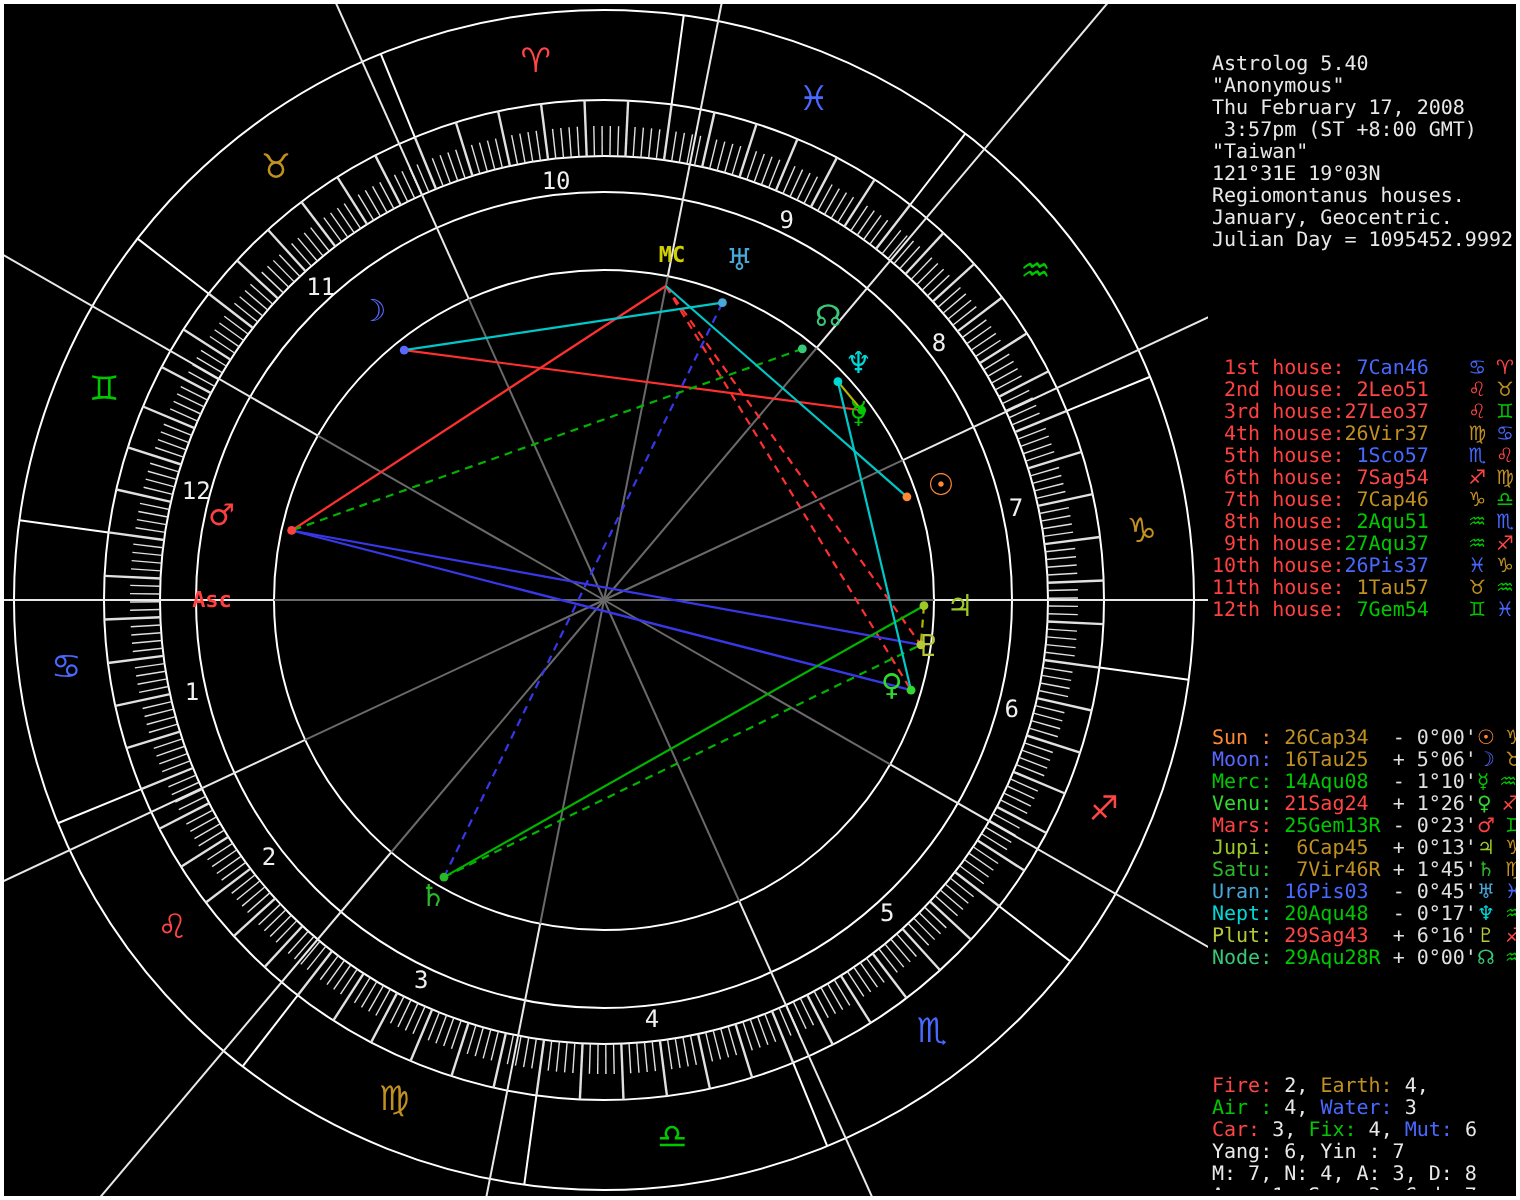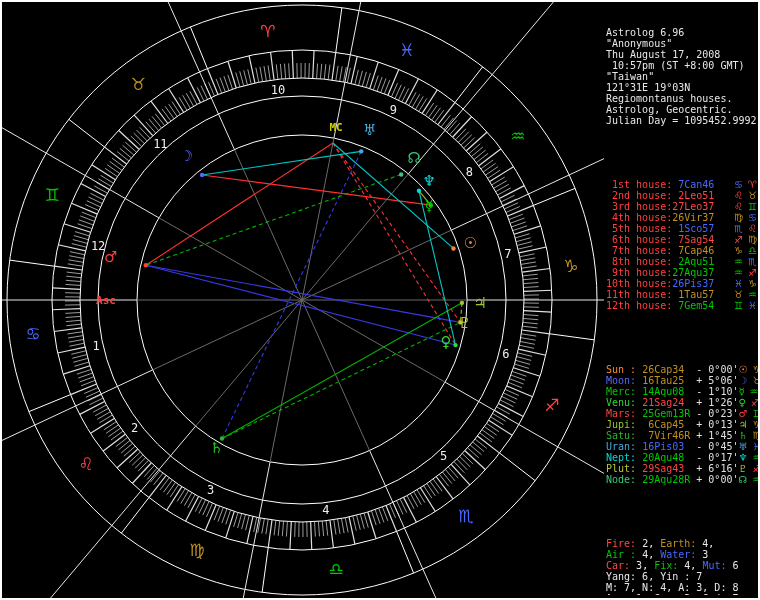--- a/index.html
+++ b/index.html
@@ -507,21 +507,21 @@
           <text x="462.3839834008001" y="320.96610404245087" fill="#b8c838" font-size="15" text-anchor="middle" dominant-baseline="central" font-family="&quot;DejaVu Sans&quot;, sans-serif">♇</text>
           <text x="412.18000475492045" y="155.95547693351205" fill="#38c878" font-size="15" text-anchor="middle" dominant-baseline="central" font-family="&quot;DejaVu Sans&quot;, sans-serif">☊</text>
         </g>
         <g>
           <text x="334.03456892103975" y="125.32212614709726" fill="#d0d000" font-size="11" text-anchor="middle" dominant-baseline="central" font-family="&quot;DejaVu Sans Mono&quot;, monospace" font-weight="bold">MC</text>
           <text x="104" y="298" fill="#ff4040" font-size="11" text-anchor="middle" dominant-baseline="central" font-family="&quot;DejaVu Sans Mono&quot;, monospace" font-weight="bold">Asc</text>
         </g>
       </svg>
   </div>
   <div id="sidebar">
-    <div><div class="line">Astrolog 6.96</div><div class="line">"Anonymous"</div><div class="line">Thu August 17, 2008</div><div class="line"> 10:57pm (ST +8:00 GMT)</div><div class="line">"Taiwan"</div><div class="line">121°31E 19°03N</div><div class="line">Regiomontanus houses.</div><div class="line">Astrolog, Geocentric.</div><div class="line">Julian Day = 1095452.9992</div></div>
+    <div><div class="line">Astrolog 5.40</div><div class="line">"Anonymous"</div><div class="line">Thu February 17, 2008</div><div class="line"> 3:57pm (ST +8:00 GMT)</div><div class="line">"Taiwan"</div><div class="line">121°31E 19°03N</div><div class="line">Regiomontanus houses.</div><div class="line">January, Geocentric.</div><div class="line">Julian Day = 1095452.9992</div></div>
     <div class="blockgap"></div>
     <div><div class="line row"><span style="color: rgb(255, 64, 64);"> 1st house:</span><span style="color: rgb(72, 104, 255);"> 7Can46</span><span class="glyphs"><span style="color: rgb(72, 104, 255);">♋</span><span style="color: rgb(255, 69, 69);">♈</span></span></div><div class="line row"><span style="color: rgb(255, 64, 64);"> 2nd house:</span><span style="color: rgb(255, 69, 69);"> 2Leo51</span><span class="glyphs"><span style="color: rgb(255, 69, 69);">♌</span><span style="color: rgb(192, 144, 32);">♉</span></span></div><div class="line row"><span style="color: rgb(255, 64, 64);"> 3rd house:</span><span style="color: rgb(255, 69, 69);">27Leo37</span><span class="glyphs"><span style="color: rgb(255, 69, 69);">♌</span><span style="color: rgb(0, 200, 0);">♊</span></span></div><div class="line row"><span style="color: rgb(255, 64, 64);"> 4th house:</span><span style="color: rgb(192, 144, 32);">26Vir37</span><span class="glyphs"><span style="color: rgb(192, 144, 32);">♍</span><span style="color: rgb(72, 104, 255);">♋</span></span></div><div class="line row"><span style="color: rgb(255, 64, 64);"> 5th house:</span><span style="color: rgb(72, 104, 255);"> 1Sco57</span><span class="glyphs"><span style="color: rgb(72, 104, 255);">♏</span><span style="color: rgb(255, 69, 69);">♌</span></span></div><div class="line row"><span style="color: rgb(255, 64, 64);"> 6th house:</span><span style="color: rgb(255, 69, 69);"> 7Sag54</span><span class="glyphs"><span style="color: rgb(255, 69, 69);">♐</span><span style="color: rgb(192, 144, 32);">♍</span></span></div><div class="line row"><span style="color: rgb(255, 64, 64);"> 7th house:</span><span style="color: rgb(192, 144, 32);"> 7Cap46</span><span class="glyphs"><span style="color: rgb(192, 144, 32);">♑</span><span style="color: rgb(0, 200, 0);">♎</span></span></div><div class="line row"><span style="color: rgb(255, 64, 64);"> 8th house:</span><span style="color: rgb(0, 200, 0);"> 2Aqu51</span><span class="glyphs"><span style="color: rgb(0, 200, 0);">♒</span><span style="color: rgb(72, 104, 255);">♏</span></span></div><div class="line row"><span style="color: rgb(255, 64, 64);"> 9th house:</span><span style="color: rgb(0, 200, 0);">27Aqu37</span><span class="glyphs"><span style="color: rgb(0, 200, 0);">♒</span><span style="color: rgb(255, 69, 69);">♐</span></span></div><div class="line row"><span style="color: rgb(255, 64, 64);">10th house:</span><span style="color: rgb(72, 104, 255);">26Pis37</span><span class="glyphs"><span style="color: rgb(72, 104, 255);">♓</span><span style="color: rgb(192, 144, 32);">♑</span></span></div><div class="line row"><span style="color: rgb(255, 64, 64);">11th house:</span><span style="color: rgb(192, 144, 32);"> 1Tau57</span><span class="glyphs"><span style="color: rgb(192, 144, 32);">♉</span><span style="color: rgb(0, 200, 0);">♒</span></span></div><div class="line row"><span style="color: rgb(255, 64, 64);">12th house:</span><span style="color: rgb(0, 200, 0);"> 7Gem54</span><span class="glyphs"><span style="color: rgb(0, 200, 0);">♊</span><span style="color: rgb(72, 104, 255);">♓</span></span></div></div>
     <div class="blockgap"></div>
     <div><div class="line row"><span style="color: rgb(255, 136, 48);">Sun : </span><span style="color: rgb(192, 144, 32);">26Cap34  </span><span style="color: rgb(224, 224, 224);">- 0°00'</span><span class="glyphs"><span style="color: rgb(255, 136, 48);">☉</span><span style="color: rgb(192, 144, 32);">♑</span></span></div><div class="line row"><span style="color: rgb(88, 104, 255);">Moon: </span><span style="color: rgb(192, 144, 32);">16Tau25  </span><span style="color: rgb(224, 224, 224);">+ 5°06'</span><span class="glyphs"><span style="color: rgb(88, 104, 255);">☽</span><span style="color: rgb(192, 144, 32);">♉</span></span></div><div class="line row"><span style="color: rgb(0, 200, 0);">Merc: </span><span style="color: rgb(0, 200, 0);">14Aqu08  </span><span style="color: rgb(224, 224, 224);">- 1°10'</span><span class="glyphs"><span style="color: rgb(0, 200, 0);">☿</span><span style="color: rgb(0, 200, 0);">♒</span></span></div><div class="line row"><span style="color: rgb(48, 216, 48);">Venu: </span><span style="color: rgb(255, 69, 69);">21Sag24  </span><span style="color: rgb(224, 224, 224);">+ 1°26'</span><span class="glyphs"><span style="color: rgb(48, 216, 48);">♀</span><span style="color: rgb(255, 69, 69);">♐</span></span></div><div class="line row"><span style="color: rgb(255, 64, 64);">Mars: </span><span style="color: rgb(0, 200, 0);">25Gem13R </span><span style="color: rgb(224, 224, 224);">- 0°23'</span><span class="glyphs"><span style="color: rgb(255, 64, 64);">♂</span><span style="color: rgb(0, 200, 0);">♊</span></span></div><div class="line row"><span style="color: rgb(156, 200, 40);">Jupi: </span><span style="color: rgb(192, 144, 32);"> 6Cap45  </span><span style="color: rgb(224, 224, 224);">+ 0°13'</span><span class="glyphs"><span style="color: rgb(156, 200, 40);">♃</span><span style="color: rgb(192, 144, 32);">♑</span></span></div><div class="line row"><span style="color: rgb(40, 184, 40);">Satu: </span><span style="color: rgb(192, 144, 32);"> 7Vir46R </span><span style="color: rgb(224, 224, 224);">+ 1°45'</span><span class="glyphs"><span style="color: rgb(40, 184, 40);">♄</span><span style="color: rgb(192, 144, 32);">♍</span></span></div><div class="line row"><span style="color: rgb(72, 168, 216);">Uran: </span><span style="color: rgb(72, 104, 255);">16Pis03  </span><span style="color: rgb(224, 224, 224);">- 0°45'</span><span class="glyphs"><span style="color: rgb(72, 168, 216);">♅</span><span style="color: rgb(72, 104, 255);">♓</span></span></div><div class="line row"><span style="color: rgb(0, 216, 216);">Nept: </span><span style="color: rgb(0, 200, 0);">20Aqu48  </span><span style="color: rgb(224, 224, 224);">- 0°17'</span><span class="glyphs"><span style="color: rgb(0, 216, 216);">♆</span><span style="color: rgb(0, 200, 0);">♒</span></span></div><div class="line row"><span style="color: rgb(184, 200, 56);">Plut: </span><span style="color: rgb(255, 69, 69);">29Sag43  </span><span style="color: rgb(224, 224, 224);">+ 6°16'</span><span class="glyphs"><span style="color: rgb(184, 200, 56);">♇</span><span style="color: rgb(255, 69, 69);">♐</span></span></div><div class="line row"><span style="color: rgb(56, 200, 120);">Node: </span><span style="color: rgb(0, 200, 0);">29Aqu28R </span><span style="color: rgb(224, 224, 224);">+ 0°00'</span><span class="glyphs"><span style="color: rgb(56, 200, 120);">☊</span><span style="color: rgb(0, 200, 0);">♒</span></span></div></div>
     <div class="blockgap"></div>
     <div><div class="line"><span style="color: rgb(255, 69, 69);">Fire:</span><span style="color: rgb(232, 232, 232);"> 2, </span><span style="color: rgb(192, 144, 32);">Earth:</span><span style="color: rgb(232, 232, 232);"> 4,</span></div><div class="line"><span style="color: rgb(0, 200, 0);">Air :</span><span style="color: rgb(232, 232, 232);"> 4, </span><span style="color: rgb(72, 104, 255);">Water:</span><span style="color: rgb(232, 232, 232);"> 3</span></div><div class="line"><span style="color: rgb(255, 69, 69);">Car:</span><span style="color: rgb(232, 232, 232);"> 3, </span><span style="color: rgb(0, 200, 0);">Fix:</span><span style="color: rgb(232, 232, 232);"> 4, </span><span style="color: rgb(72, 104, 255);">Mut:</span><span style="color: rgb(232, 232, 232);"> 6</span></div><div class="line"><span style="color: rgb(232, 232, 232);">Yang: 6, Yin : 7</span></div><div class="line"><span style="color: rgb(232, 232, 232);">M: 7, N: 4, A: 3, D: 8</span></div><div class="line"><span style="color: rgb(232, 232, 232);">Ang: 1, Suc: 3, Cad: 7</span></div></div>
   </div>
 </div>
 
 </body></html>

